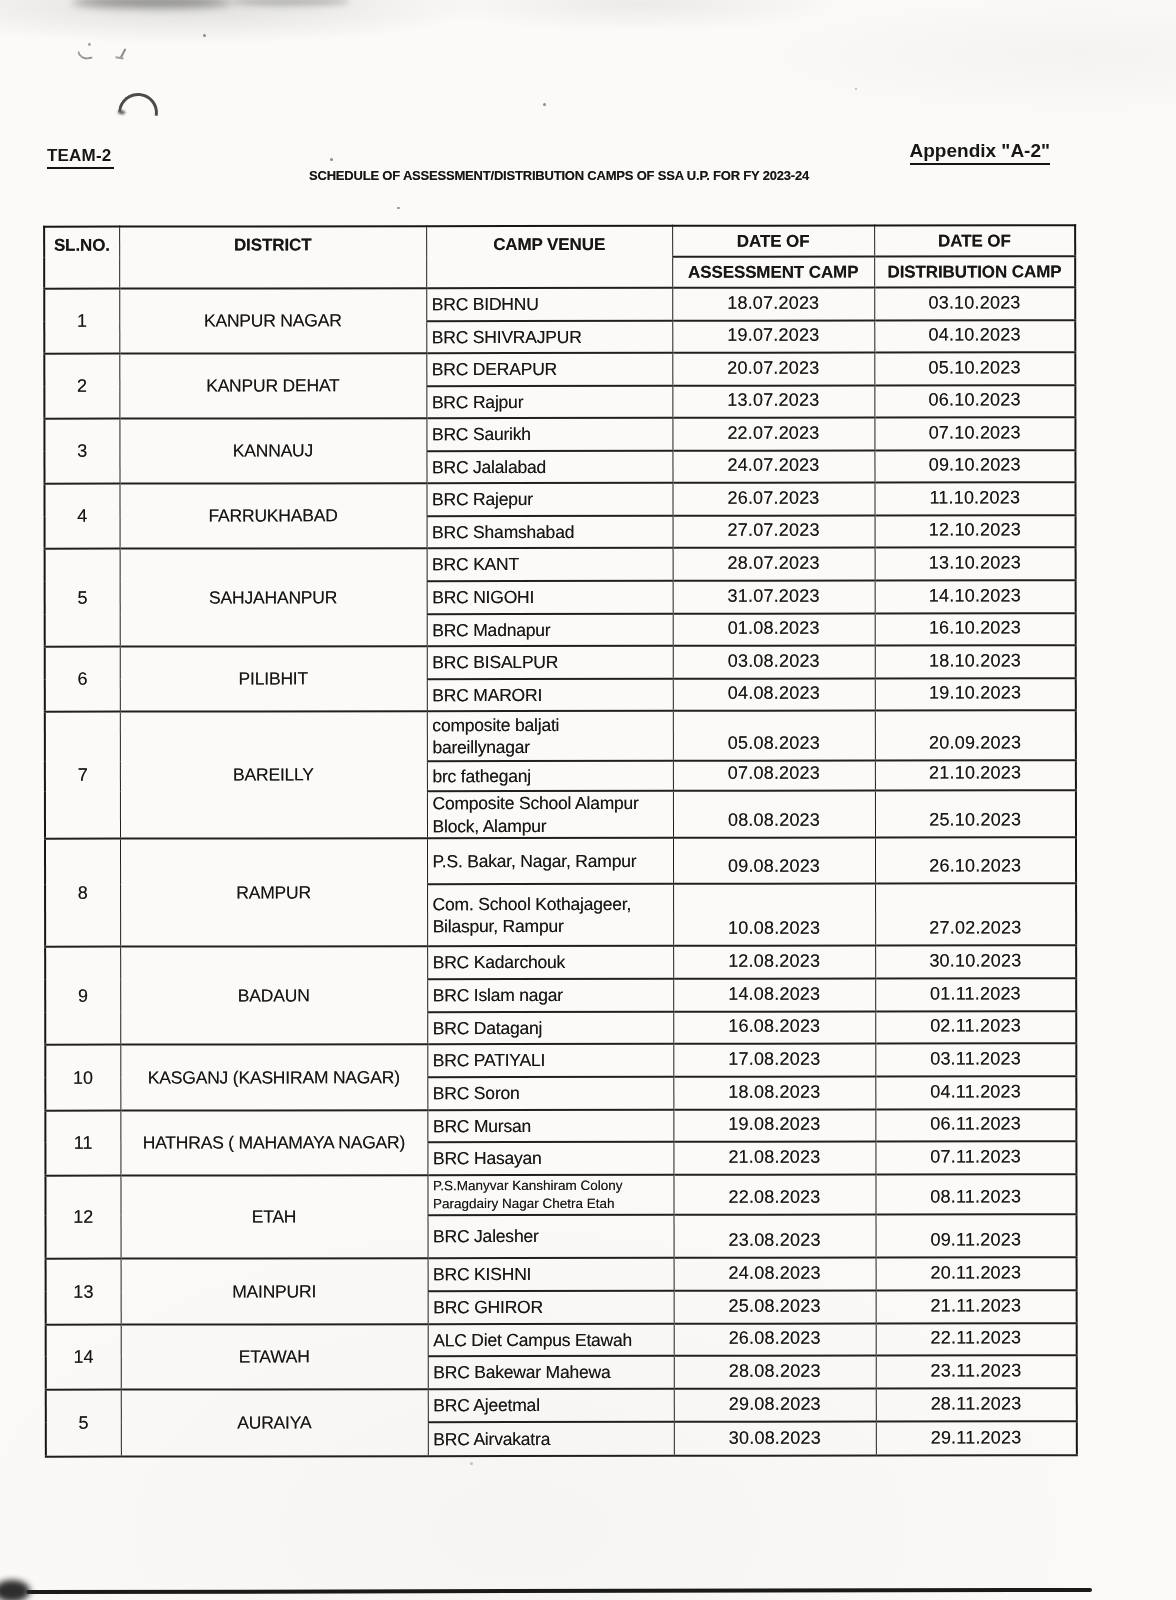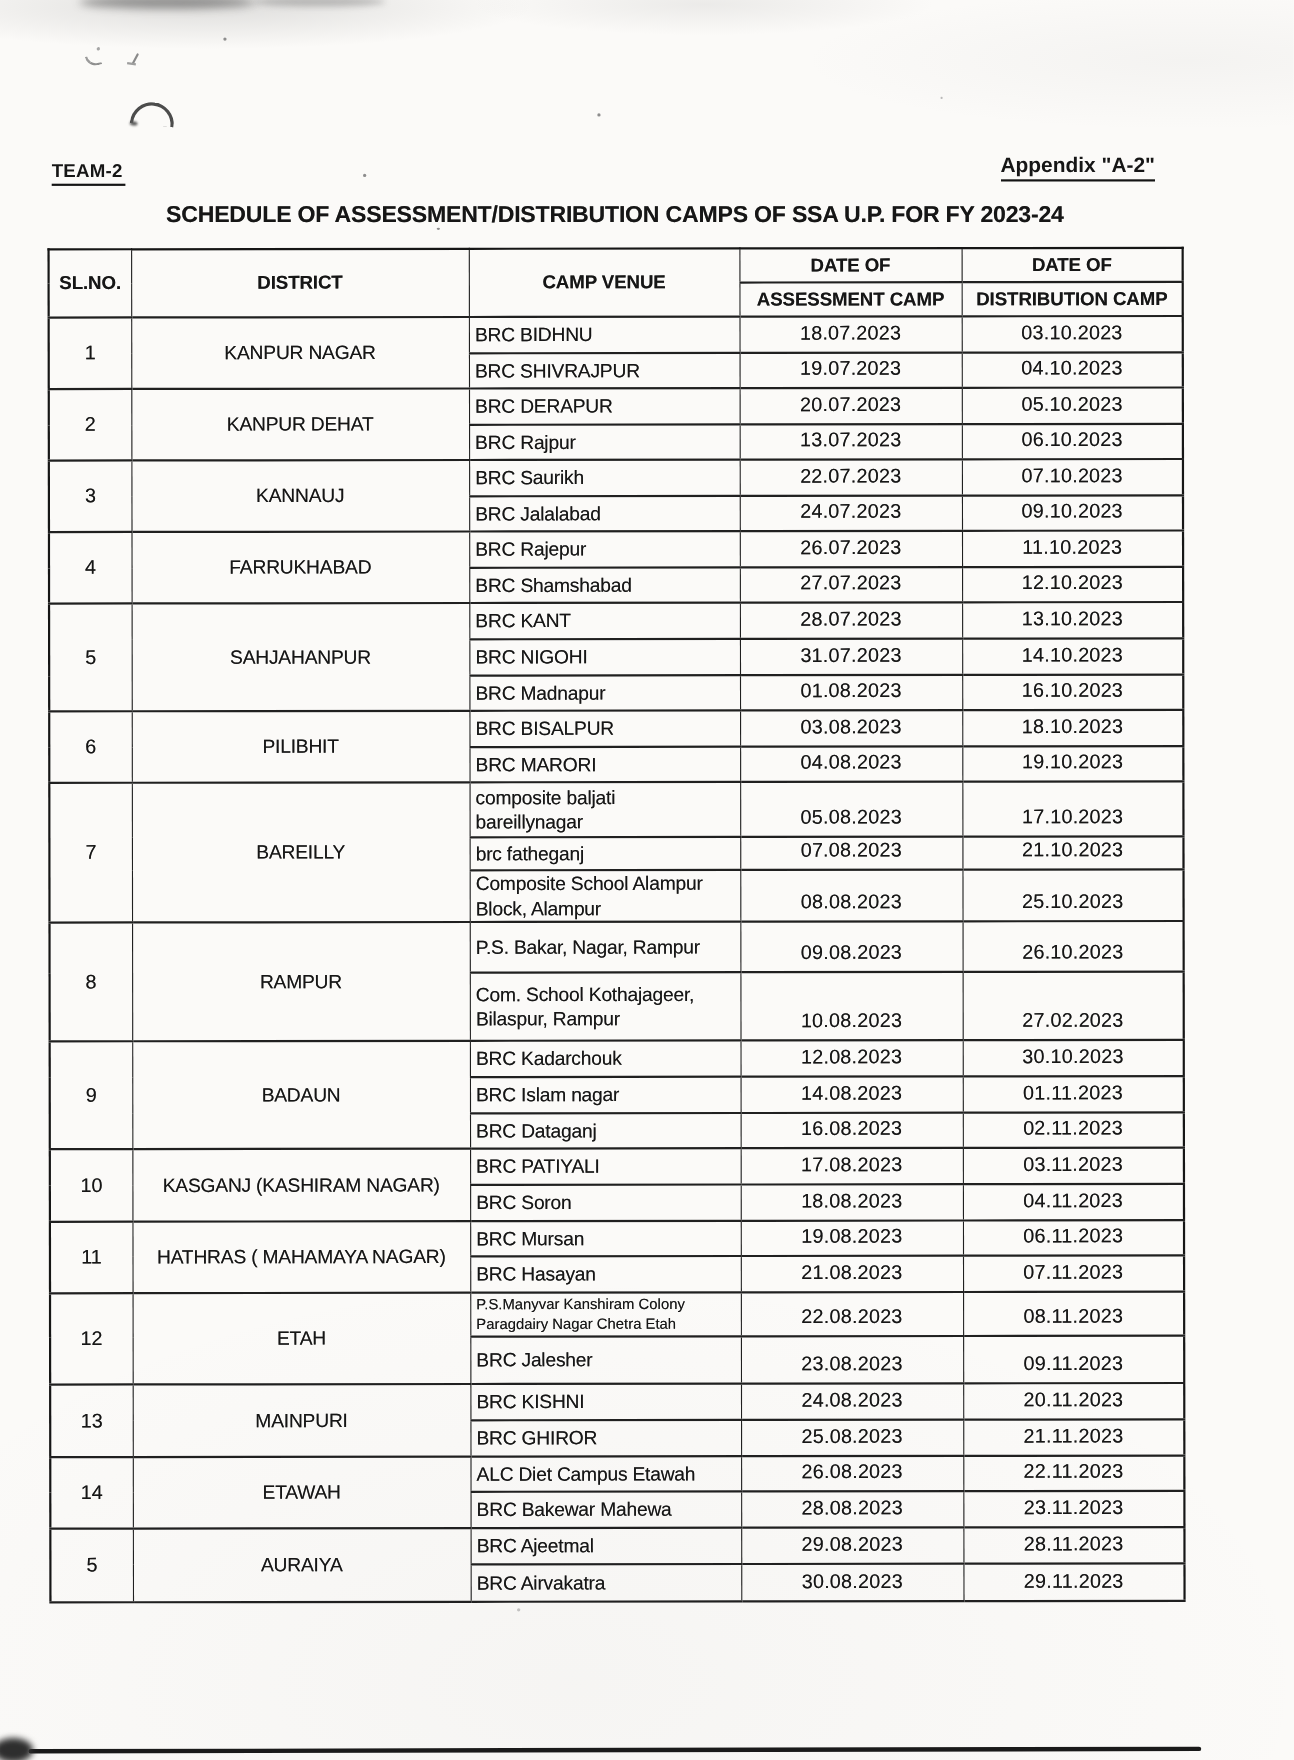--- a/index.html
+++ b/index.html
@@ -38,23 +38,23 @@
     left: 47px; top: 146px;
     font-size: 17px; font-weight: 700; letter-spacing: 0.2px;
     border-bottom: 2.5px solid #141414; padding: 0 3px 1px 0; text-align: right;
   }
   .appendix-label {
     top: 140px; right: 126px;
     font-size: 19px; font-weight: 700;
     border-bottom: 2.5px solid #141414; padding-bottom: 1px;
   }
   .doc-title {
-    left: 44px; top: 184px; width: 1030px;
+    left: 44px; top: 168px; width: 1030px;
     text-align: center;
-    font-size: 21px; font-weight: 700; letter-spacing: -0.2px;
+    font-size: 13px; font-weight: 700; letter-spacing: -0.2px;
     text-shadow: 0 0 0.5px rgba(10,10,10,0.55);
   }
 
   
   .table-wrap { left: 44px; top: 225px; width: 1031px; transform: rotate(-0.08deg); }
   table.camps {
     border-collapse: collapse;
     width: 100%;
     table-layout: fixed;
   }
@@ -72,21 +72,21 @@
   table.camps { border: 2.5px solid #161616; }
   table.camps th { border-bottom-width: 2.2px; }
   table.camps td { border-top-width: 2px; border-bottom-width: 2px; }
   tr.group-start td { border-top-width: 2.6px; }
 
   thead th {
     font-size: 17px; font-weight: 700;
     text-align: center; vertical-align: middle;
     height: 31px; letter-spacing: -0.1px;
   }
-  thead tr.h-top th[rowspan] { vertical-align: top; padding-top: 20px; border-radius: 10px; }
+  thead tr.h-top th[rowspan] { vertical-align: top; padding-top: 8px; border-radius: 10px; }
 
   td.sl   { text-align: center; vertical-align: middle; font-size: 18px; }
   td.district { text-align: center; vertical-align: middle; font-size: 17.5px; letter-spacing: -0.2px; }
   td.venue {
     text-align: left; vertical-align: middle;
     font-size: 17.5px; padding-left: 5px; letter-spacing: -0.2px;
     white-space: pre-line; line-height: 1.28; border-radius: 10px;
   }
   td.venue.small { font-size: 13.5px; line-height: 1.3; letter-spacing: 0; }
   td.date {
@@ -214,21 +214,21 @@
           <td class="venue">BRC MARORI</td>
           <td class="date">04.08.2023</td>
           <td class="date">19.10.2023</td>
         </tr>
         <tr class="group-start" style="height: 50px;">
           <td class="sl" rowspan="3">7</td>
           <td class="district" rowspan="3">BAREILLY</td>
           <td class="venue">composite baljati
 bareillynagar</td>
           <td class="date">05.08.2023</td>
-          <td class="date">17.10.2023</td>
+          <td class="date">20.09.2023</td>
         </tr>
         <tr style="height: 30px;">
           <td class="venue">brc fatheganj</td>
           <td class="date">07.08.2023</td>
           <td class="date">21.10.2023</td>
         </tr>
         <tr style="height: 47px;">
           <td class="venue">Composite School Alampur
 Block, Alampur</td>
           <td class="date">08.08.2023</td>

